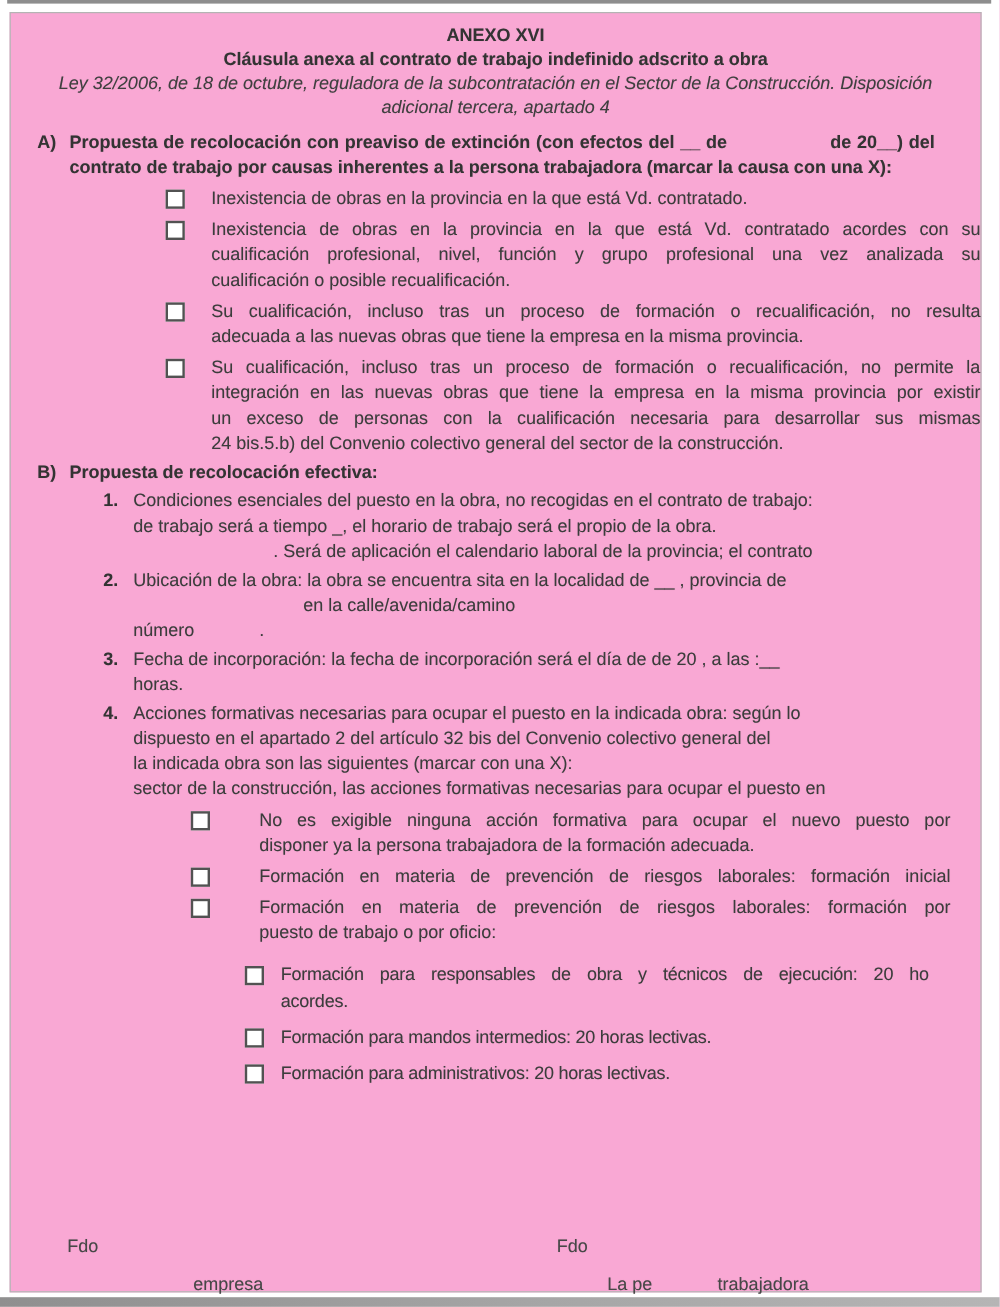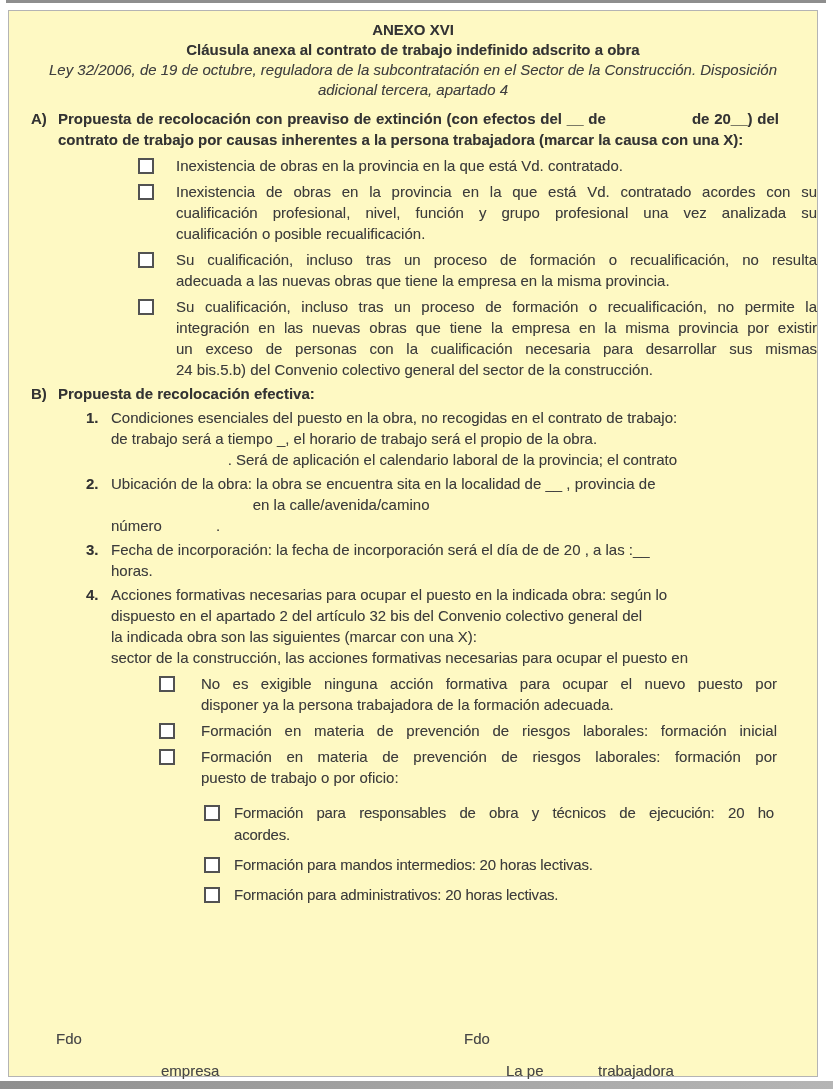--- a/index.html
+++ b/index.html
@@ -6,42 +6,42 @@
   body{
     width:833px;height:1089px;position:relative;background:#ffffff;
     font-family:"Liberation Sans","DejaVu Sans",sans-serif;
     color:#3c3c3c;font-size:15px;
     text-shadow:0 0 0.6px rgba(80,80,80,.35);
   }
   .top-strip{position:absolute;left:6px;top:0;width:820px;height:3px;background:#8e8e8e;}
   .bottom-strip{position:absolute;left:0;top:1081px;width:833px;height:8px;
     background:linear-gradient(90deg,#8f8f8f,#a6a6a6 55%,#b5b5b5);}
   .page{position:absolute;left:8px;top:10px;width:808px;height:1065px;
-    border:1px solid #b4b4b4;background:#fef9c3;}
+    border:1px solid #b4b4b4;background:#f9a8d4;}
   
   .hdr{margin-top:9px;text-align:center;}
   .h-line{line-height:20px;}
   .h-bold{font-weight:700;color:#333;}
   .h-law{font-style:italic;color:#3f3f3f;}
   
   .srow{display:flex;margin:8px 30px 0 22px;}
   .srow.b{margin-top:3px;}
   .slabel{flex:none;width:27px;font-weight:700;color:#333;line-height:21px;}
   .shead{font-weight:700;color:#333;width:721px;line-height:21px;}
   
   .ln{white-space:nowrap;line-height:inherit;}
   .jl{text-align:justify;text-align-last:justify;}
   
   .opt{display:flex;}
   .cb{flex:none;width:12px;height:12px;border:2px solid #525252;background:#fff;margin-top:3px;}
   .opt-txt{line-height:21px;}
   .opt.l1{margin:5px 0 0 84px;padding-left:45px;}
   .l1 .opt-txt{margin-left:22px;width:648px;}
   .opt.l2{margin:5px 0 0 150px;}
-  .l2 .opt-txt{margin-left:26px;width:576px;}
+  .l2 .opt-txt{margin-left:41px;width:576px;}
   .opt.l3{margin:8px 0 0 195px;}
   .opt.l3.first{margin-top:14px;}
   .l3 .opt-txt{margin-left:14px;width:540px;line-height:22px;letter-spacing:-0.2px;}
   
   .nitem{display:flex;margin:3px 0 0 77px;}
   .nnum{flex:none;width:25px;font-weight:700;color:#333;line-height:21px;}
   .ntxt{width:666px;line-height:21px;}
   
   .sig span{position:absolute;color:#474747;line-height:20px;}
   .sig-fdo-l{left:47px;top:1018px;}
@@ -53,21 +53,21 @@
 </head>
 <body>
 
 <div class="top-strip"></div>
 
 <div class="page">
 
   <div class="hdr">
     <div class="h-line h-bold">ANEXO XVI</div>
     <div class="h-line h-bold">Cláusula anexa al contrato de trabajo indefinido adscrito a obra</div>
-    <div class="h-line h-law">Ley 32/2006, de 19 de octubre, reguladora de la subcontratación en el Sector de la Construcción. Disposición</div>
+    <div class="h-line h-law">Ley 32/2006, de 18 de octubre, reguladora de la subcontratación en el Sector de la Construcción. Disposición</div>
     <div class="h-line h-law">adicional tercera, apartado 4</div>
   </div>
 
   <div class="srow">
     <span class="slabel">A)</span>
     <div class="shead">
         <div class="ln jl">Propuesta de recolocación con preaviso de extinción (con efectos del __ de&nbsp;&nbsp;&nbsp;&nbsp;&nbsp;&nbsp;&nbsp;&nbsp;&nbsp;&nbsp;&nbsp;&nbsp;&nbsp;&nbsp;&nbsp;&nbsp;&nbsp;&nbsp;de 20__) del</div>
         <div class="ln">contrato de trabajo por causas inherentes a la persona trabajadora (marcar la causa con una X):</div>
       </div>
   </div>

